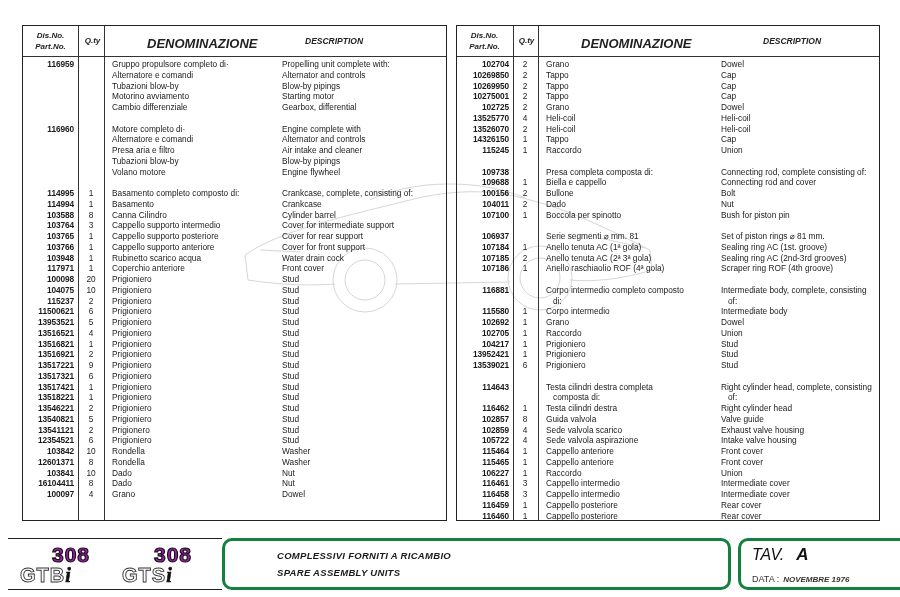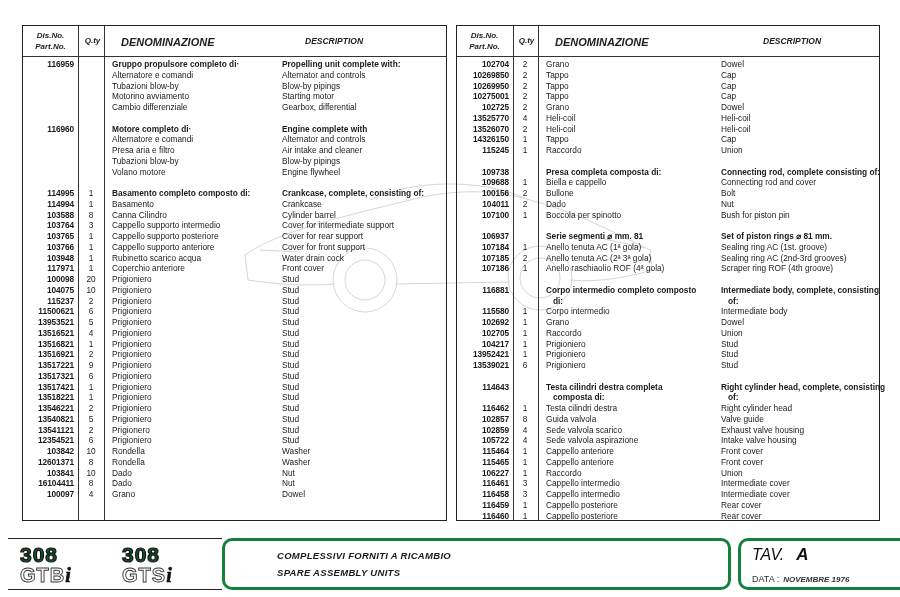--- a/index.html
+++ b/index.html
@@ -6,38 +6,38 @@
   body{width:900px;height:597px;background:#fff;position:relative;overflow:hidden;
        font-family:"Liberation Sans",sans-serif;color:#1a1a1a;}
   .panel{position:absolute;top:25px;height:496px;border:1px solid #222;box-sizing:border-box;background:transparent;}
   #left-panel{left:22px;width:425px;}
   #right-panel{left:456px;width:424px;}
   .vline{position:absolute;top:0;bottom:0;width:1px;background:#333;}
   .hdr{position:absolute;left:0;right:0;top:0;height:30px;border-bottom:1px solid #333;}
   .hdr span{position:absolute;font-style:italic;font-weight:bold;font-size:8px;color:#222;}
   .hdr .pn{left:0;width:55px;text-align:center;top:4px;line-height:11px;}
   .hdr .qt{left:57px;width:25px;text-align:center;top:10px;}
-  .hdr .den{left:98px;top:10px;font-size:11px;}
+  .hdr .den{left:124px;top:10px;font-size:13px;}
   .hdr .desc{left:282px;top:10px;font-size:8.5px;}
   .rows{position:absolute;left:0;right:0;top:33px;}
   .row{position:relative;height:10.75px;font-size:8.3px;line-height:10.75px;white-space:nowrap;}
   .row .pn{position:absolute;left:0;width:51px;text-align:right;font-weight:bold;font-family:"Liberation Sans",sans-serif;letter-spacing:-0.1px;}
   .row .qt{position:absolute;left:55px;width:26px;text-align:center;}
   .row .den{position:absolute;left:89px;}
   .row .desc{position:absolute;left:259px;}
-  .row.bold .den,.row.bold .desc{font-weight:bold;}
+  .row.bold .den,.row.bold .desc{font-weight:normal;}
   .row.gap{height:10.75px;}
   .row.sub .den,.row.sub .desc{padding-left:7px;}
   #right-panel .row .pn{width:52px;}
   #right-panel .row .desc{left:264px;}
   .car{position:absolute;left:240px;top:160px;width:420px;height:170px;pointer-events:none;}
   
   .foot-rule{position:absolute;height:1px;background:#222;}
   .logo{position:absolute;top:545px;font-family:"Liberation Sans",sans-serif;}
-  .logo .num{font-size:21px;font-weight:bold;color:#14532d;-webkit-text-stroke:1.2px #111;letter-spacing:1px;line-height:20px;}
+  .logo .num{font-size:21px;font-weight:bold;color:#a21caf;-webkit-text-stroke:1.2px #111;letter-spacing:1px;line-height:20px;margin-left:32px;}
   .logo .mod{font-size:20px;font-weight:bold;color:#fff;-webkit-text-stroke:0.9px #333;letter-spacing:1px;line-height:20px;}
   .logo .mod i{font-family:"Liberation Serif",serif;font-style:italic;-webkit-text-stroke:0.6px #111;color:#111;}
   .box{position:absolute;top:538px;height:52px;border:3px solid #15803d;border-radius:10px;box-sizing:border-box;}
   .title-box{left:222px;width:509px;}
   .tav-box{left:738px;width:170px;border-right:none;border-radius:10px 0 0 10px;}
   .title-box .t1,.title-box .t2{position:absolute;left:52px;font-style:italic;font-weight:bold;font-size:9.5px;letter-spacing:0.3px;}
   .title-box .t1{top:9px;} .title-box .t2{top:26px;}
   .tav-box .tav{position:absolute;left:11px;top:4px;font-size:16px;color:#111;font-style:italic;}
   .tav-box .tav b{font-size:17px;margin-left:12px;}
   .tav-box .data{position:absolute;left:11px;top:33px;font-size:9px;color:#333;}

